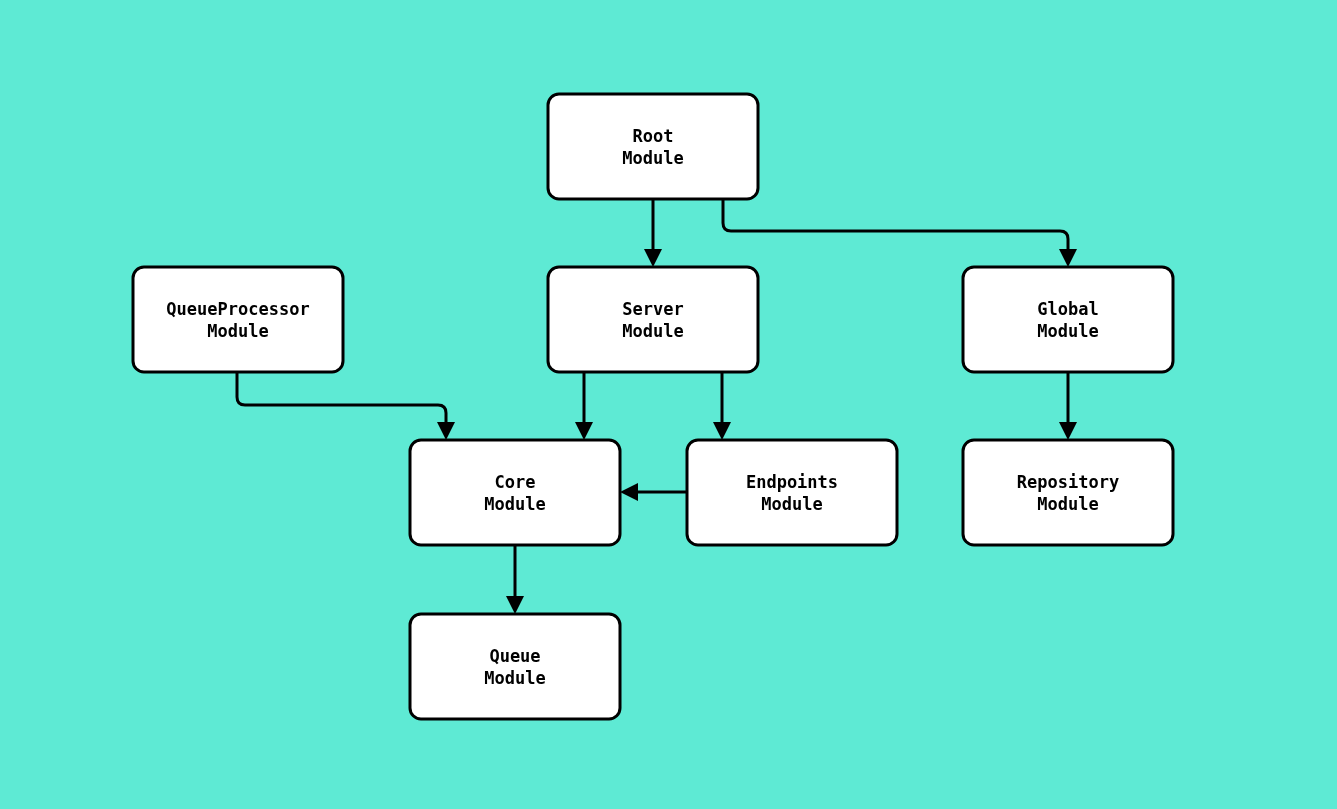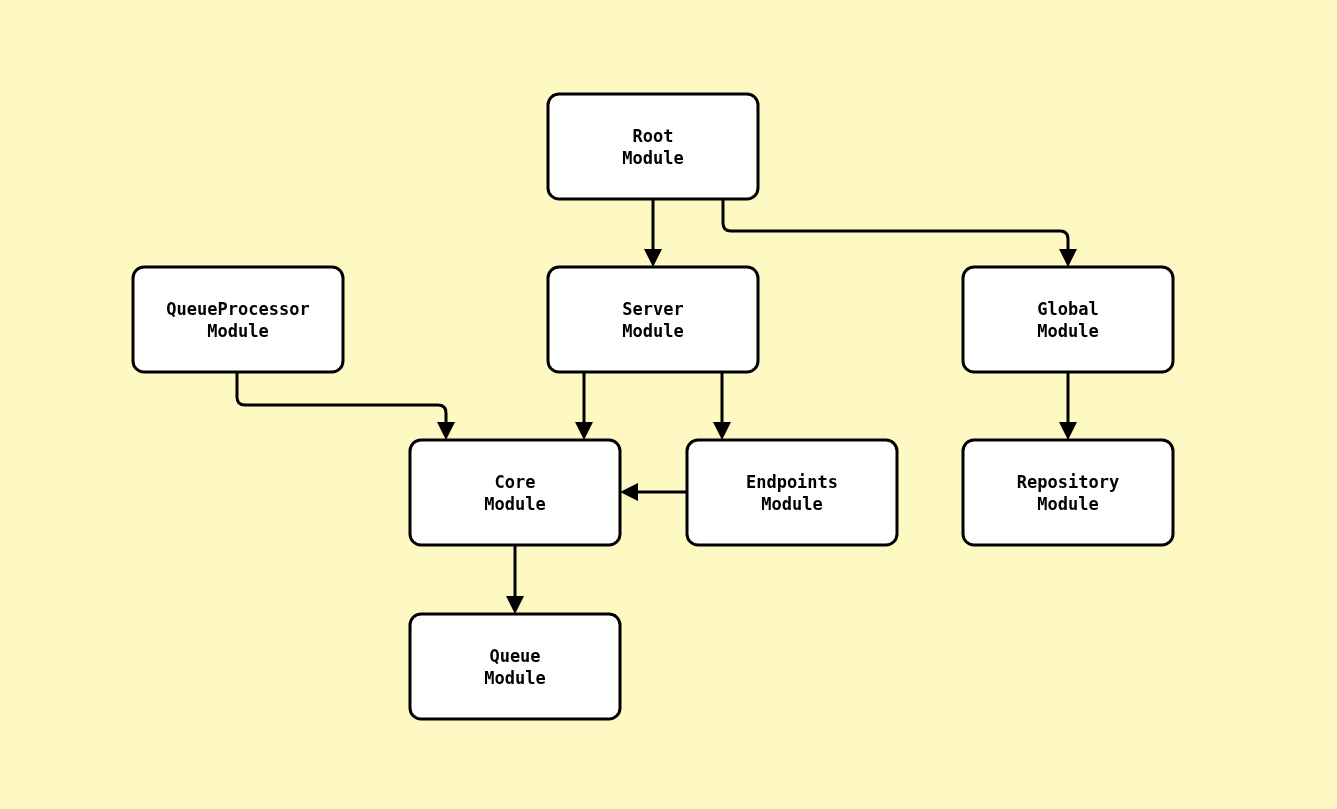--- a/index.html
+++ b/index.html
@@ -11,21 +11,21 @@
   body {
     width: 1337px;
     height: 809px;
     font-family: "DejaVu Sans Mono", "Liberation Mono", monospace;
     overflow: hidden;
   }
   #diagram-root {
     position: relative;
     width: 1337px;
     height: 809px;
-    background: #fef9c3;
+    background: #5eead4;
   }
   svg#graph {
     display: block;
     width: 1337px;
     height: 809px;
   }
   .node-box {
     fill: #ffffff;
     stroke: #000000;
     stroke-width: 3;

